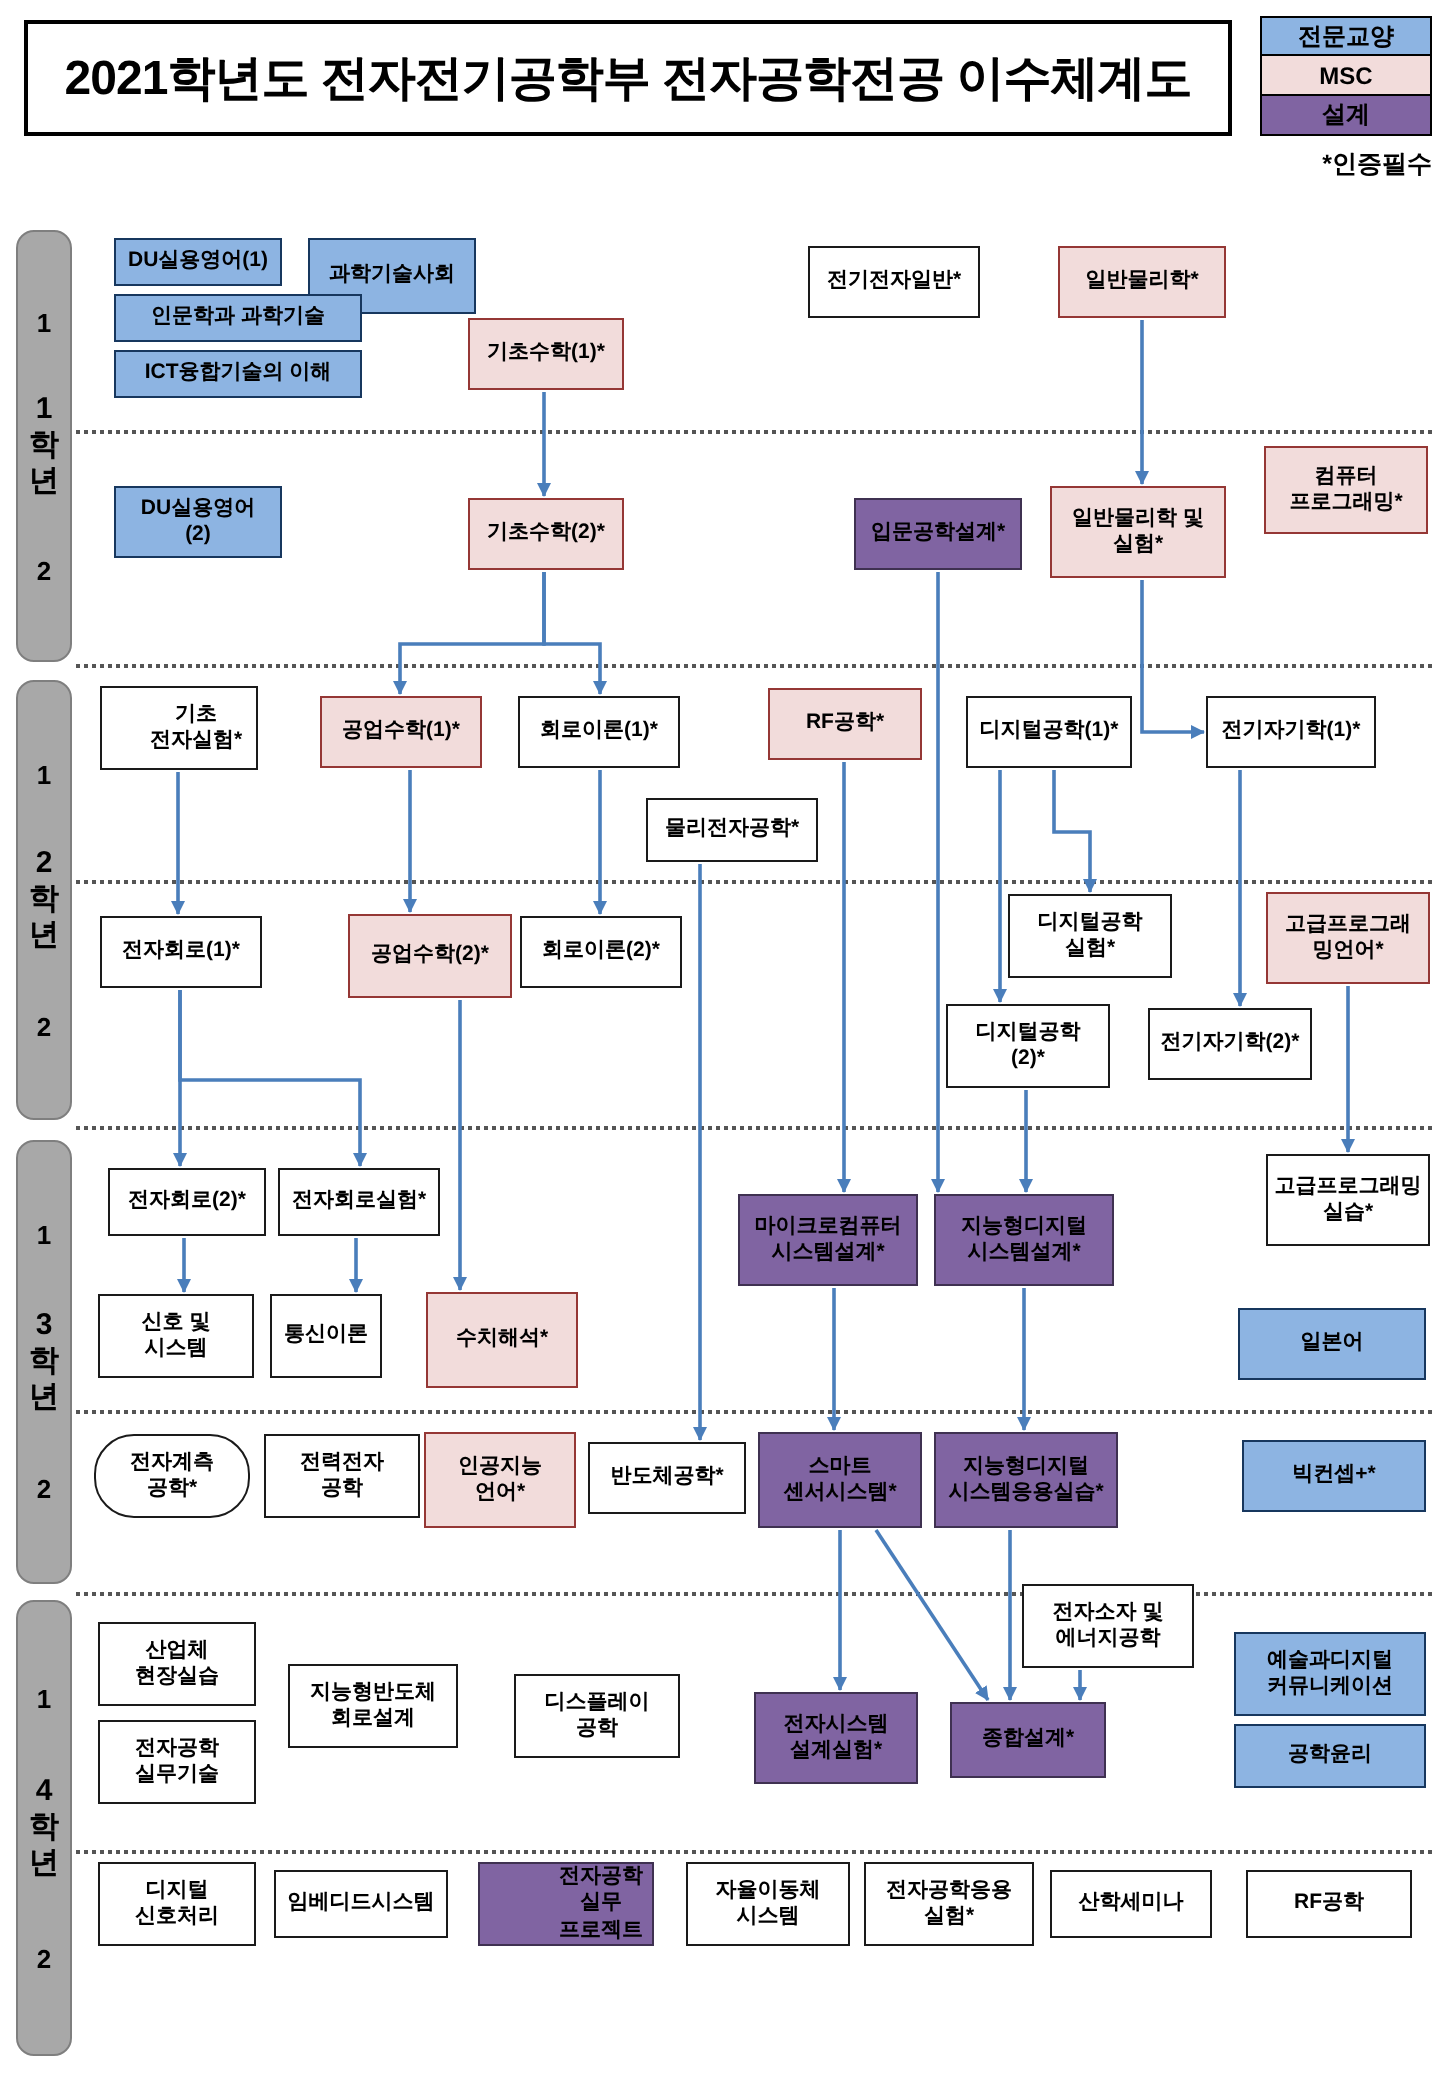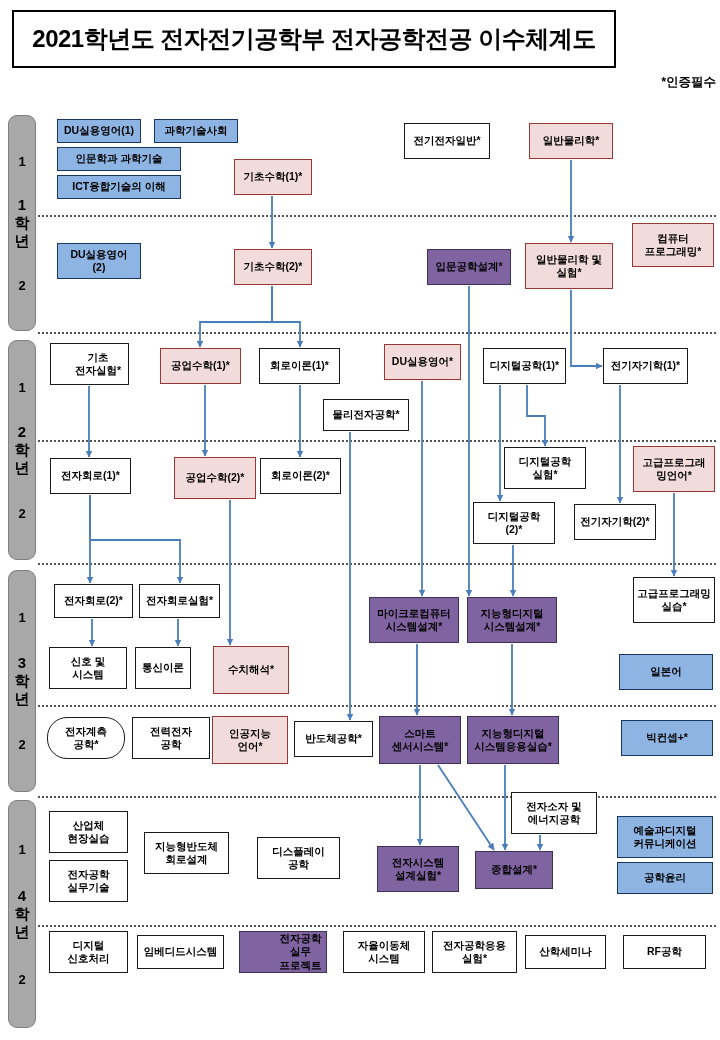--- a/index.html
+++ b/index.html
@@ -45,20 +45,25 @@
   .course.purple { background:#8064a2; border:1.8px solid #3f3151; }
   #arrow-svg { position:absolute; left:0; top:0; pointer-events:none; }
 </style>
 </head>
 <body>
 
 <div class="canvas">
 
   <div class="titlebox">2021학년도 전자전기공학부 전자공학전공 이수체계도</div>
 
+  <div class="legend">
+      <div class="legend-item" style="background: rgb(141, 180, 226);">전문교양</div>
+      <div class="legend-item" style="background: rgb(242, 220, 219);">MSC</div>
+      <div class="legend-item" style="background: rgb(128, 100, 162);">설계</div>
+    </div>
   <div class="legend-note">*인증필수</div>
 
   <div>
       <div class="sep" style="top: 215px;"></div>
       <div class="sep" style="top: 332px;"></div>
       <div class="sep" style="top: 440px;"></div>
       <div class="sep" style="top: 563px;"></div>
       <div class="sep" style="top: 705px;"></div>
       <div class="sep" style="top: 796px;"></div>
       <div class="sep" style="top: 925px;"></div>
@@ -94,39 +99,39 @@
       <polyline points="417,644 417,715" fill="none" stroke="#4a7ebb" stroke-width="1.8" marker-end="url(#ah)"></polyline>
       <polyline points="512,644 512,715" fill="none" stroke="#4a7ebb" stroke-width="1.8" marker-end="url(#ah)"></polyline>
       <polyline points="420,765 420,845" fill="none" stroke="#4a7ebb" stroke-width="1.8" marker-end="url(#ah)"></polyline>
       <polyline points="505,765 505,850" fill="none" stroke="#4a7ebb" stroke-width="1.8" marker-end="url(#ah)"></polyline>
       <polyline points="438,765 494,850" fill="none" stroke="#4a7ebb" stroke-width="1.8" marker-end="url(#ah)"></polyline>
       <polyline points="540,835 540,850" fill="none" stroke="#4a7ebb" stroke-width="1.8" marker-end="url(#ah)"></polyline>
     </svg>
 
   <div>
       <div class="course blue" style="left: 57px; top: 119px; width: 84px; height: 24px;">DU실용영어(1)</div>
-      <div class="course blue" style="left: 154px; top: 119px; width: 84px; height: 24px;">과학기술사회</div>
+      <div class="course blue" style="left: 154px; top: 119px; width: 84px; height: 38px;">과학기술사회</div>
       <div class="course blue" style="left: 57px; top: 147px; width: 124px; height: 24px;">인문학과 과학기술</div>
       <div class="course blue" style="left: 57px; top: 175px; width: 124px; height: 24px;">ICT융합기술의 이해</div>
       <div class="course pink" style="left: 234px; top: 159px; width: 78px; height: 36px;">기초수학(1)*</div>
       <div class="course white" style="left: 404px; top: 123px; width: 86px; height: 36px;">전기전자일반*</div>
       <div class="course pink" style="left: 529px; top: 123px; width: 84px; height: 36px;">일반물리학*</div>
       <div class="course blue" style="left: 57px; top: 243px; width: 84px; height: 36px;">DU실용영어
 (2)</div>
       <div class="course pink" style="left: 234px; top: 249px; width: 78px; height: 36px;">기초수학(2)*</div>
       <div class="course purple" style="left: 427px; top: 249px; width: 84px; height: 36px;">입문공학설계*</div>
       <div class="course pink" style="left: 525px; top: 243px; width: 88px; height: 46px;">일반물리학 및
 실험*</div>
       <div class="course pink" style="left: 632px; top: 223px; width: 82px; height: 44px;">컴퓨터
 프로그래밍*</div>
       <div class="course white" style="left: 50px; top: 343px; width: 79px; height: 42px; padding-left: 18px;">기초
 전자실험*</div>
       <div class="course pink" style="left: 160px; top: 348px; width: 81px; height: 36px;">공업수학(1)*</div>
       <div class="course white" style="left: 259px; top: 348px; width: 81px; height: 36px;">회로이론(1)*</div>
-      <div class="course pink" style="left: 384px; top: 344px; width: 77px; height: 36px;">DU실용영어*</div>
+      <div class="course pink" style="left: 384px; top: 344px; width: 77px; height: 36px;">RF공학*</div>
       <div class="course white" style="left: 483px; top: 348px; width: 83px; height: 36px;">디지털공학(1)*</div>
       <div class="course white" style="left: 603px; top: 348px; width: 85px; height: 36px;">전기자기학(1)*</div>
       <div class="course white" style="left: 323px; top: 399px; width: 86px; height: 32px;">물리전자공학*</div>
       <div class="course white" style="left: 50px; top: 458px; width: 81px; height: 36px;">전자회로(1)*</div>
       <div class="course pink" style="left: 174px; top: 457px; width: 82px; height: 42px;">공업수학(2)*</div>
       <div class="course white" style="left: 260px; top: 458px; width: 81px; height: 36px;">회로이론(2)*</div>
       <div class="course white" style="left: 504px; top: 447px; width: 82px; height: 42px;">디지털공학
 실험*</div>
       <div class="course pink" style="left: 633px; top: 446px; width: 82px; height: 46px;">고급프로그래
 밍언어*</div>

